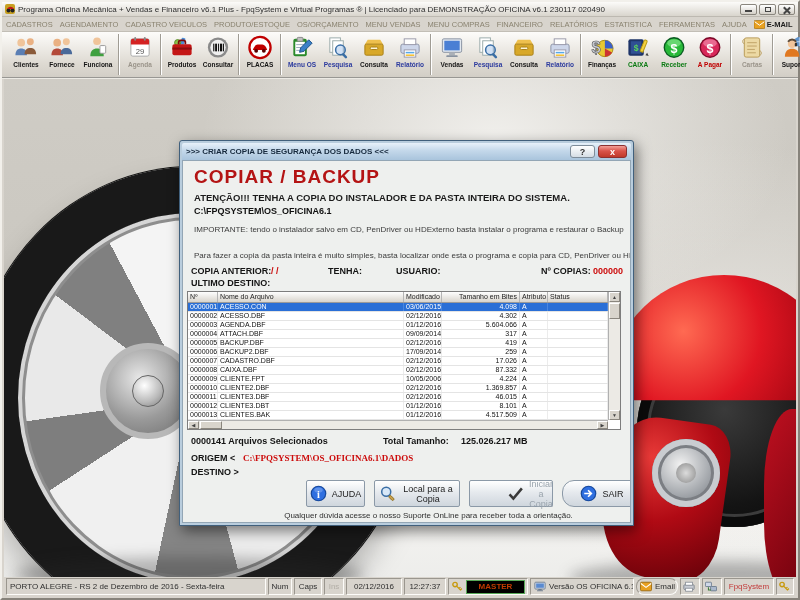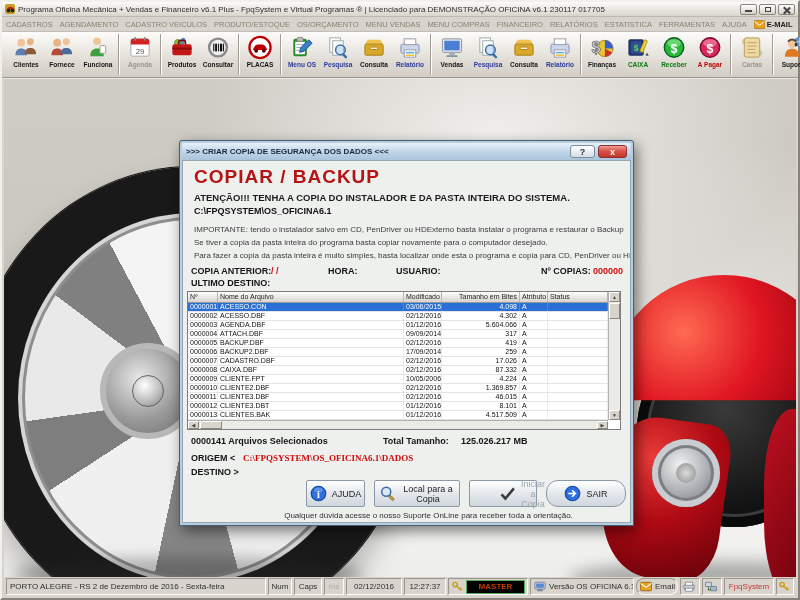--- a/index.html
+++ b/index.html
@@ -110,21 +110,21 @@
   .hs-thumb{width:22px;margin-left:1px;background:#d8d4cc;border:1px solid;border-color:#fff #8a867e #8a867e #fff;box-sizing:border-box;}
   .hs-right{margin-left:auto;}
 
   .sum{position:absolute;font-size:9px;font-weight:bold;color:#141414;white-space:nowrap;}
   .s-count{left:8px;top:275px;} .s-total-l{left:200px;top:275px;} .s-total-v{left:278px;top:275px;}
   .s-origem-l{left:8px;top:292px;} .s-origem-p{left:60px;top:292px;font-family:Liberation Serif, serif;}
   .s-destino{left:8px;top:306px;}
 
   .dlg-buttons{position:absolute;left:123px;top:319px;display:flex;gap:9px;}
   .dlg-btn{height:27px;border:1px solid #8b99a7;border-radius:2px;background:linear-gradient(#ffffff,#e6eaee 45%,#cfd6dd);display:flex;align-items:center;justify-content:center;gap:5px;font-size:9px;color:#1d1d1d;font-family:"Liberation Sans",sans-serif;padding:0 4px;box-sizing:border-box;cursor:pointer;}
-  .db-ajuda{width:59px;} .db-local-copia{width:86px;} .db-iniciar-copia{width:68px;padding-left:42px;} .db-sair{width:80px;border-radius:12px;}
+  .db-ajuda{width:59px;} .db-local-copia{width:86px;} .db-iniciar-copia{width:84px;padding-left:42px;} .db-sair{width:80px;border-radius:12px;}
   .dlg-btn.disabled{color:#9aa4ad;cursor:default;}
   .bi{width:17px;height:17px;flex:none;}
   .bi svg{width:100%;height:100%;}
   .dlg-footer{position:absolute;left:48px;right:4px;top:350px;text-align:center;font-size:8px;color:#2e2e2e;}
 
   
   .statusbar{position:absolute;left:2px;right:2px;bottom:2px;height:19px;display:flex;gap:2px;padding:1px 2px;background:#d8d4cd;box-sizing:border-box;font-size:8px;color:#2e2e2e;align-items:stretch;}
   .seg{border:1px solid;border-color:#9a968e #fdfcf9 #fdfcf9 #9a968e;background:#d8d4cd;display:flex;align-items:center;padding:0 3px;gap:3px;box-sizing:border-box;overflow:hidden;white-space:nowrap;}
   .seg-icon{width:12px;height:11px;flex:none;}
   .seg-icon svg{width:100%;height:100%;}
@@ -147,21 +147,21 @@
 
   <div class="titlebar">
     <span class="app-icon">
       <svg viewBox="0 0 10 10">
           <rect x="0" y="0" width="10" height="10" rx="2" fill="#c8a020"></rect>
           <circle cx="3.5" cy="6.5" r="2" fill="#222"></circle>
           <circle cx="7.5" cy="6.5" r="2" fill="#222"></circle>
           <path d="M2 5c2-3 5-3 7 0z" fill="#c01818"></path>
         </svg>
     </span>
-    <span class="title-text">Programa Oficina Mecânica + Vendas e Financeiro v6.1 Plus - FpqSystem e Virtual Programas ® | Licenciado para  DEMONSTRAÇÃO OFICINA v6.1 230117 017705</span>
+    <span class="title-text">Programa Oficina Mecânica + Vendas e Financeiro v6.1 Plus - FpqSystem e Virtual Programas ® | Licenciado para  DEMONSTRAÇÃO OFICINA v6.1 230117 020490</span>
     <span class="win-controls">
       <span class="win-btn">
           <span class="glyph-min"></span>
         </span>
       <span class="win-btn">
           <span class="glyph-restore"></span>
         </span>
       <span class="win-btn">
           <span class="glyph-x"></span>
         </span>
@@ -471,26 +471,25 @@
         <span class="dlg-tb-btns">
           <span class="dlg-help">?</span>
           <span class="dlg-close">x</span>
         </span>
       </div>
       <div class="dlg-body">
         <div class="dlg-heading">COPIAR / BACKUP</div>
         <div class="dlg-warning">ATENÇÃO!!!  TENHA A COPIA DO  INSTALADOR  E  DA PASTA INTEIRA DO  SISTEMA.</div>
         <div class="dlg-syspath">C:\FPQSYSTEM\OS_OFICINA6.1</div>
         <div class="dlg-note n1">IMPORTANTE: tendo o instalador salvo em CD, PenDriver ou HDExterno basta instalar o programa e restaurar o Backup</div>
-        <div class="dlg-note n2">Se tiver a copia da pasta inteira do programa basta copiar novamente para o computador desejado.</div>
         <div class="dlg-note n3">Para fazer a copia da pasta inteira é muito simples, basta localizar onde esta o programa e copia para CD, PenDriver ou HDExterno.</div>
 
         <span class="fld f-copia-l">COPIA ANTERIOR:</span>
         <span class="fld red f-copia-v">/  /</span>
-        <span class="fld f-hora">HORA:</span>
+        <span class="fld f-hora">TENHA:</span>
         <span class="fld f-usuario">USUARIO:</span>
         <span class="fld f-ncopias-l">Nº COPIAS:</span>
         <span class="fld red f-ncopias-v">000000</span>
         <span class="fld f-ultimo">ULTIMO DESTINO:</span>
 
         <div class="file-table">
           <div class="ft-header">
               <span class="ft-hcell c-n">Nº</span>
               <span class="ft-hcell c-nome">Nome do Arquivo</span>
               <span class="ft-hcell c-modificado">Modificado</span>

